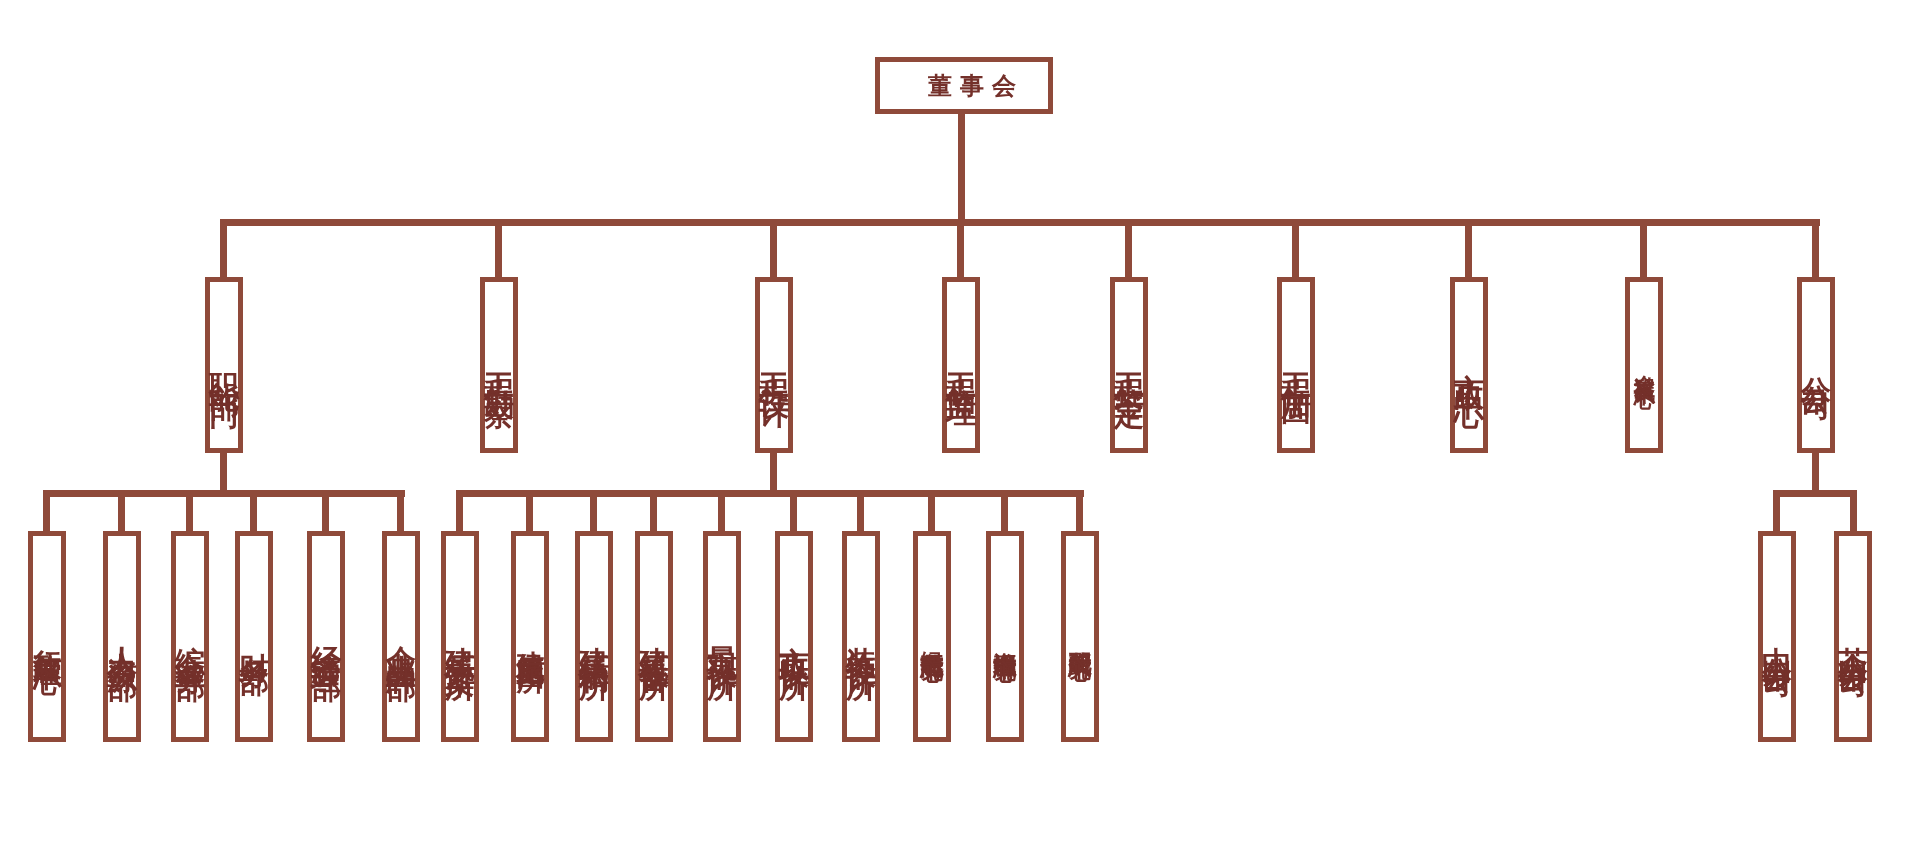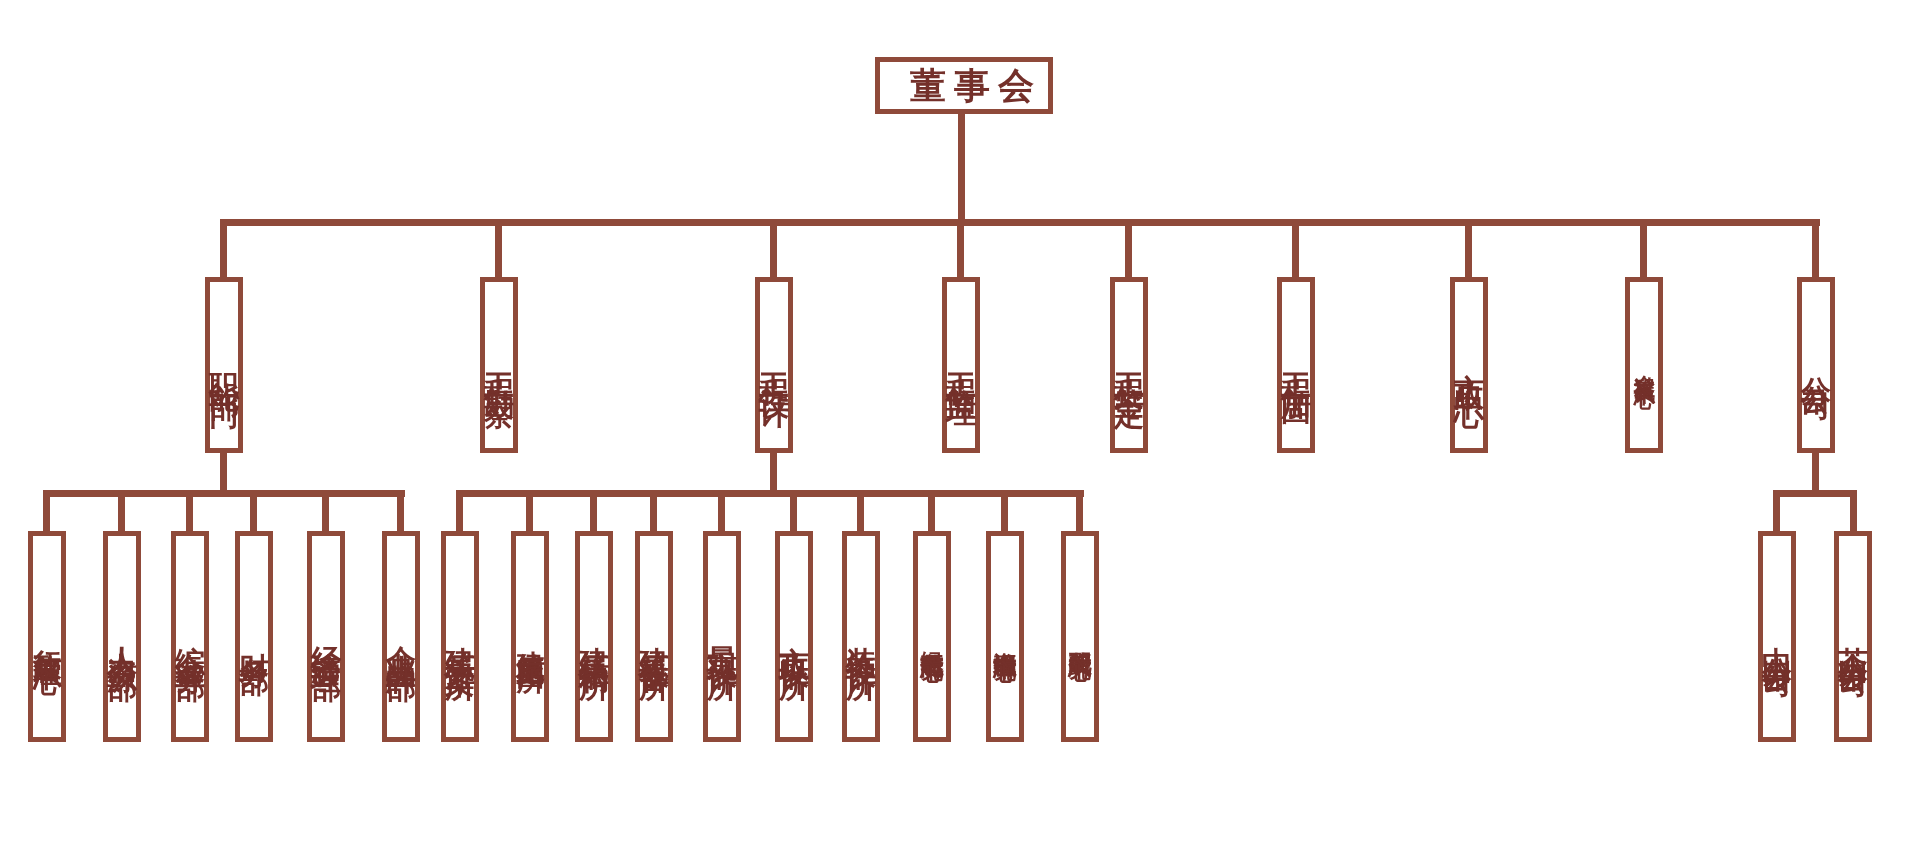--- a/index.html
+++ b/index.html
@@ -7,21 +7,21 @@
     position:relative;width:1920px;height:858px;background:#ffffff;overflow:hidden;
     font-family:"DejaVu Sans",sans-serif;
   }
   .line{position:absolute;background:var(--line,#8F4A3A);}
   .box{
     position:absolute;box-sizing:border-box;background:#ffffff;
     border:5px solid var(--line,#8F4A3A);
     display:flex;align-items:center;justify-content:center;
   }
   .htext{
-    font-size:36px;font-weight:bold;color:var(--text,#74302A);
+    font-size:24px;font-weight:bold;color:var(--text,#74302A);
     letter-spacing:8px;text-indent:8px;white-space:nowrap;line-height:1;margin-left:16px;
   }
   .vtext{
     writing-mode:vertical-rl;text-orientation:upright;
     font-weight:bold;color:var(--text,#74302A);line-height:1;white-space:nowrap;
   }
   .v4{font-size:30px;letter-spacing:8px;}   
   .v7s{font-size:21px;letter-spacing:2px;}  
   .v5{font-size:30px;letter-spacing:6px;}   
   .v6{font-size:28px;letter-spacing:3px;}   

